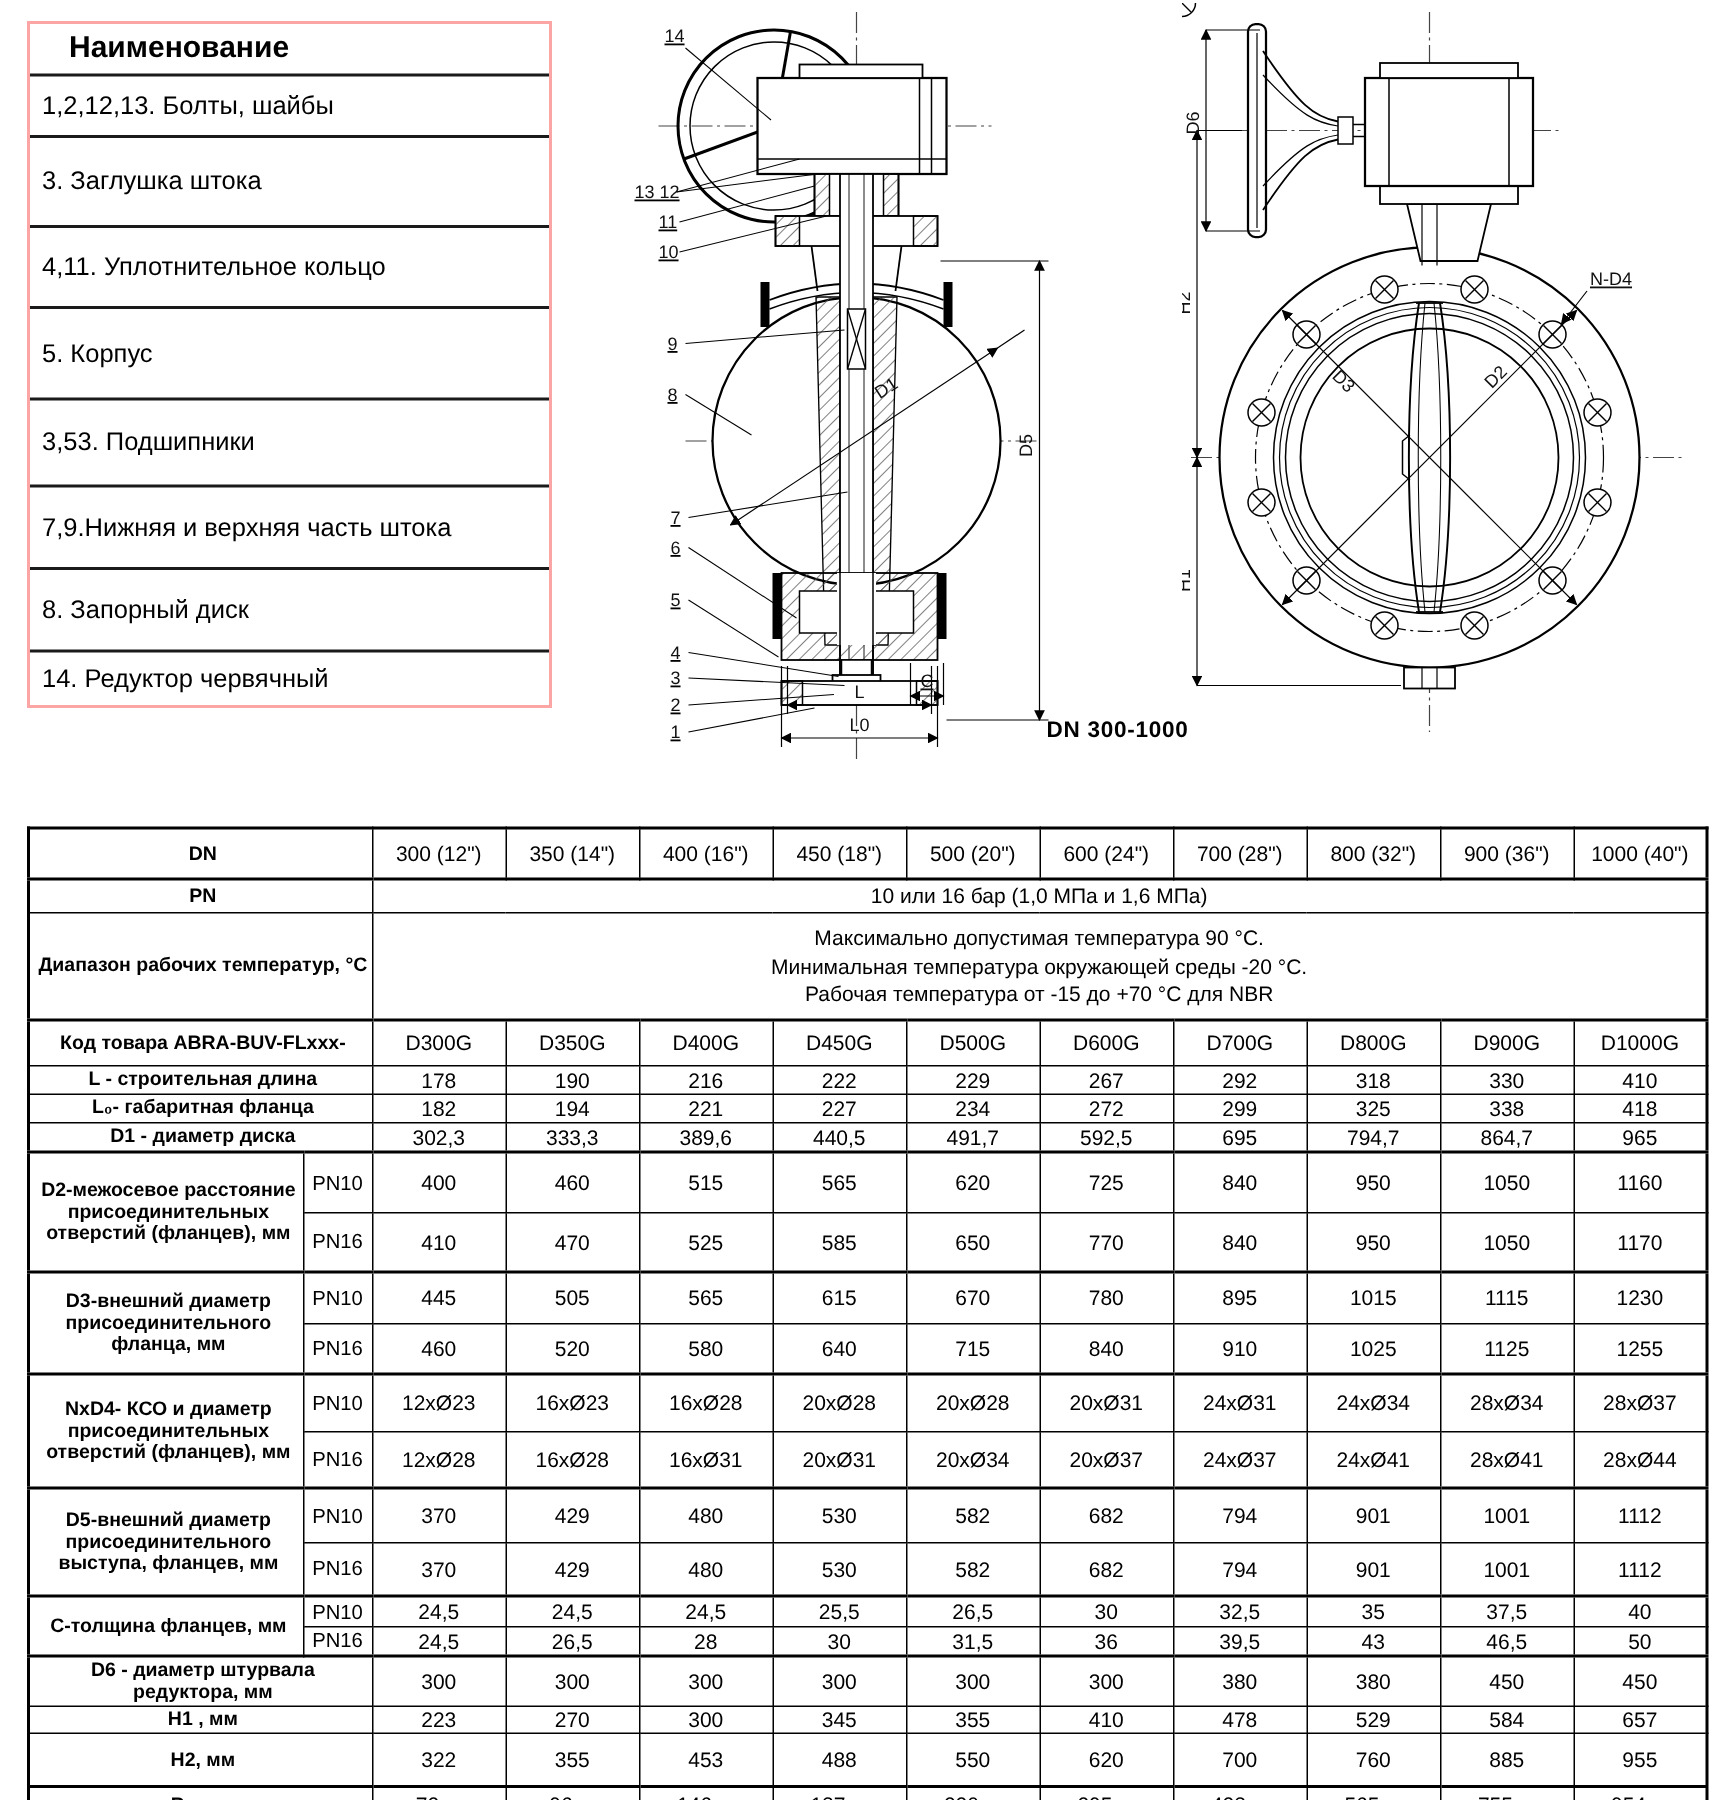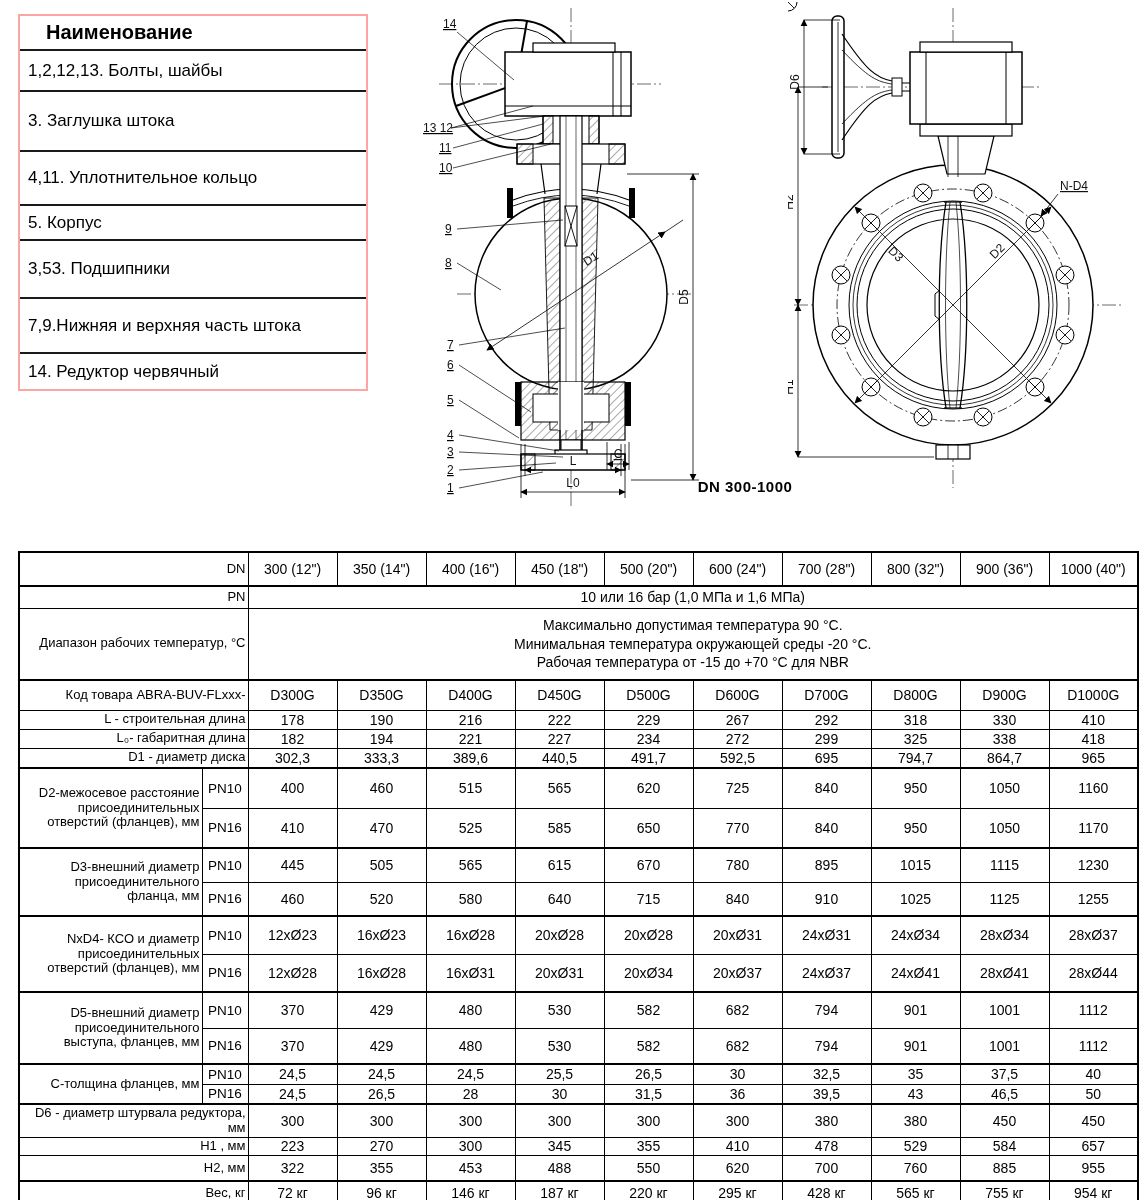--- a/index.html
+++ b/index.html
@@ -16,39 +16,40 @@
   .drawing { position:absolute; }
   svg text { font-family:"Liberation Sans","DejaVu Sans",sans-serif; font-size:12px; fill:#111; }
   .caption { position:absolute; left:655px; top:478px; width:180px; text-align:center;
              font-weight:bold; font-size:15px; letter-spacing:.5px; }
 
   
   table.spec { position:absolute; left:18px; top:551px; width:1121px; border-collapse:collapse;
                table-layout:fixed; border:2px solid #000; background:#fff; }
   table.spec td { border:1px solid #000; font-size:14px; text-align:center; vertical-align:middle;
                   padding:0 1px; overflow:hidden; }
-  table.spec td.lbl { text-align:right; font-size:13px; padding:1px 2px 1px 5px; line-height:1.15; }
+  table.spec td.lbl { text-align:center; font-size:13px; padding:1px 2px 1px 5px; line-height:1.15;font-weight:bold; }
   table.spec td.pncell { font-size:13.5px; }
   tr.tt td { border-top:2px solid #000; }
   .tempcell { font-size:13px; line-height:1.3; }
   .tempcell b { font-weight:normal; }
 </style>
 </head>
 <body>
 
 <div class="page">
 
   <div class="parts">
     <div class="parts-row parts-head" style="height:33px">Наименование</div>
     <div class="parts-row" style="height:41px">1,2,12,13. Болты, шайбы</div>
     <div class="parts-row" style="height:60px">3. Заглушка штока</div>
     <div class="parts-row" style="height:54px">4,11. Уплотнительное кольцо</div>
-    <div class="parts-row" style="height:35px">5. Корпус</div>
+    <div class="parts-row" style="height:61px">5. Корпус</div>
     <div class="parts-row" style="height:58px">3,53. Подшипники</div>
     <div class="parts-row" style="height:55px">7,9.Нижняя и верхняя часть штока</div>
+    <div class="parts-row" style="height:55px">8. Запорный диск</div>
     <div class="parts-row" style="height:37px">14. Редуктор червячный</div>
   </div>
 
   <svg class="drawing" style="left:393px; top:2px" width="400" height="545" viewBox="0 0 400 545">
     <defs>
       <pattern id="h1p" width="6" height="6" patternTransform="rotate(45)" patternUnits="userSpaceOnUse">
         <line x1="0" y1="0" x2="0" y2="6" stroke="#555" stroke-width="1"></line>
       </pattern>
       <marker id="ar1" viewBox="0 0 10 10" refX="9" refY="5" markerWidth="9" markerHeight="9" orient="auto-start-reverse">
         <path d="M0,0 L10,5 L0,10 z" fill="#000"></path>
@@ -344,21 +345,21 @@
           <td class="val">216</td>
           <td class="val">222</td>
           <td class="val">229</td>
           <td class="val">267</td>
           <td class="val">292</td>
           <td class="val">318</td>
           <td class="val">330</td>
           <td class="val">410</td>
         </tr>
       <tr style="height:19px">
-        <td class="lbl" colspan="2">L₀- габаритная длина</td>
+        <td class="lbl" colspan="2">L₀- габаритная фланца</td>
       <td class="val">182</td>
           <td class="val">194</td>
           <td class="val">221</td>
           <td class="val">227</td>
           <td class="val">234</td>
           <td class="val">272</td>
           <td class="val">299</td>
           <td class="val">325</td>
           <td class="val">338</td>
           <td class="val">418</td>
@@ -530,21 +531,21 @@
           <td class="val">270</td>
           <td class="val">300</td>
           <td class="val">345</td>
           <td class="val">355</td>
           <td class="val">410</td>
           <td class="val">478</td>
           <td class="val">529</td>
           <td class="val">584</td>
           <td class="val">657</td>
         </tr>
-      <tr style="height:26px">
+      <tr style="height:36px">
         <td class="lbl" colspan="2">H2, мм</td>
       <td class="val">322</td>
           <td class="val">355</td>
           <td class="val">453</td>
           <td class="val">488</td>
           <td class="val">550</td>
           <td class="val">620</td>
           <td class="val">700</td>
           <td class="val">760</td>
           <td class="val">885</td>

